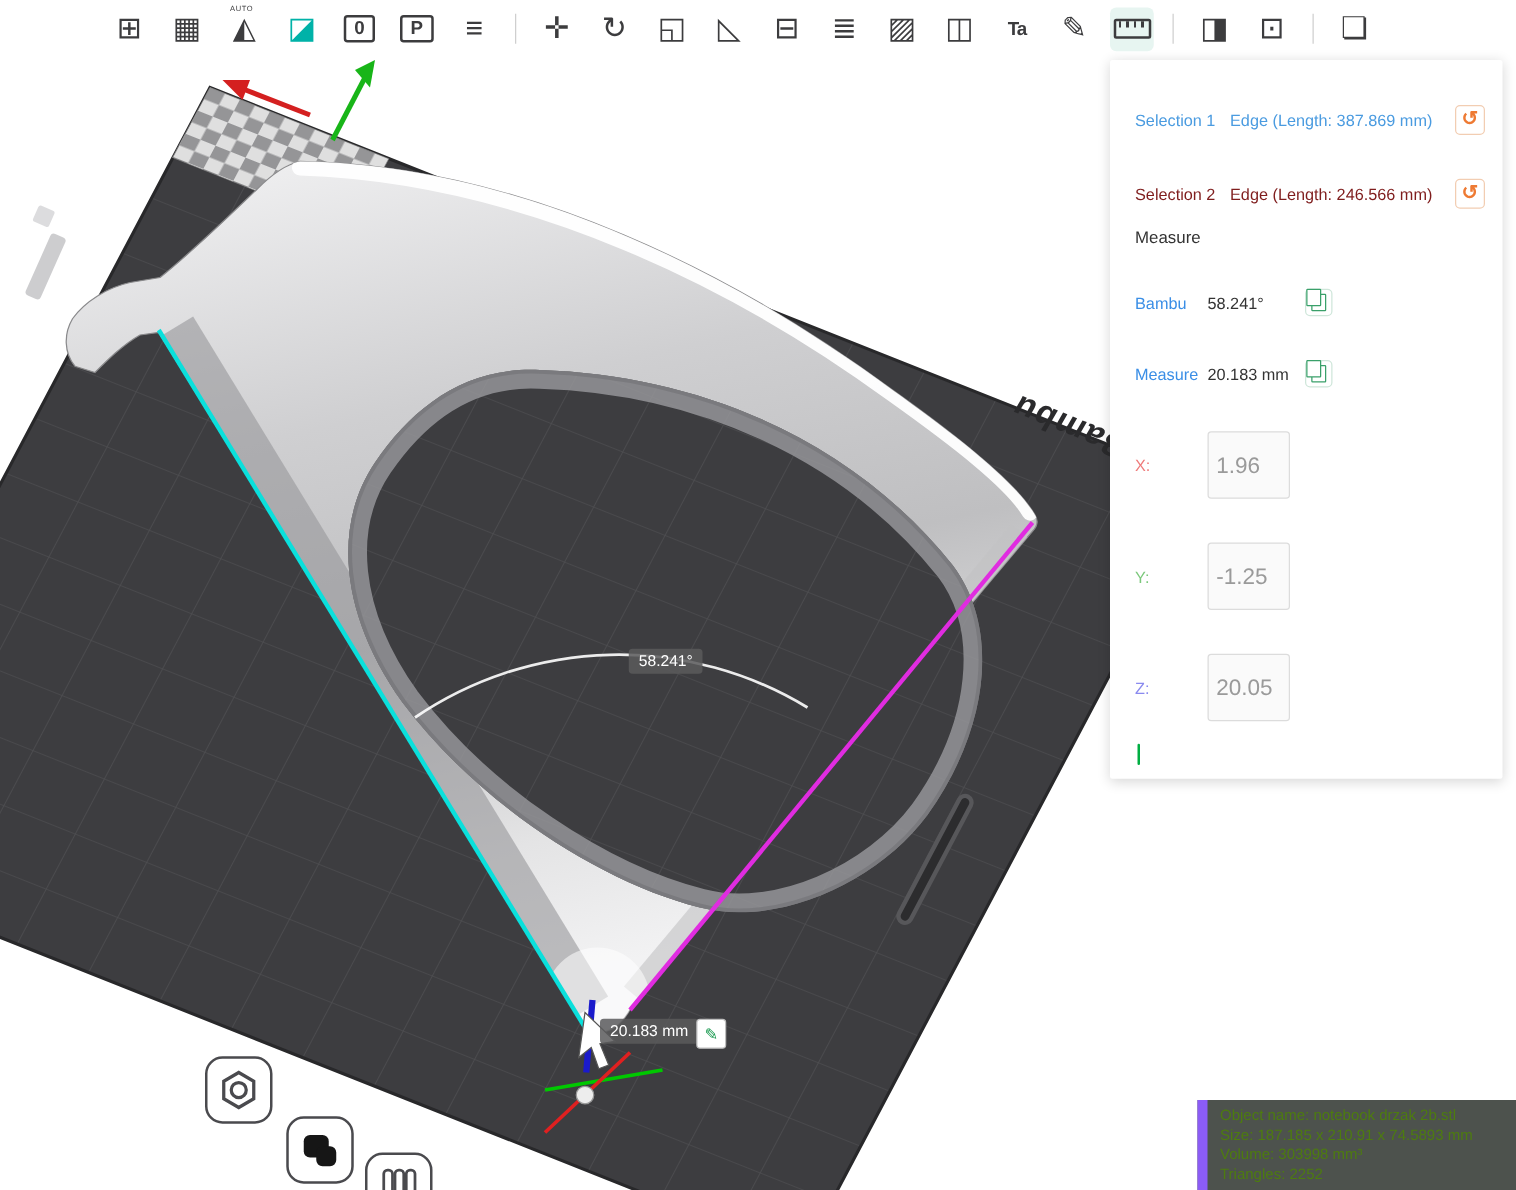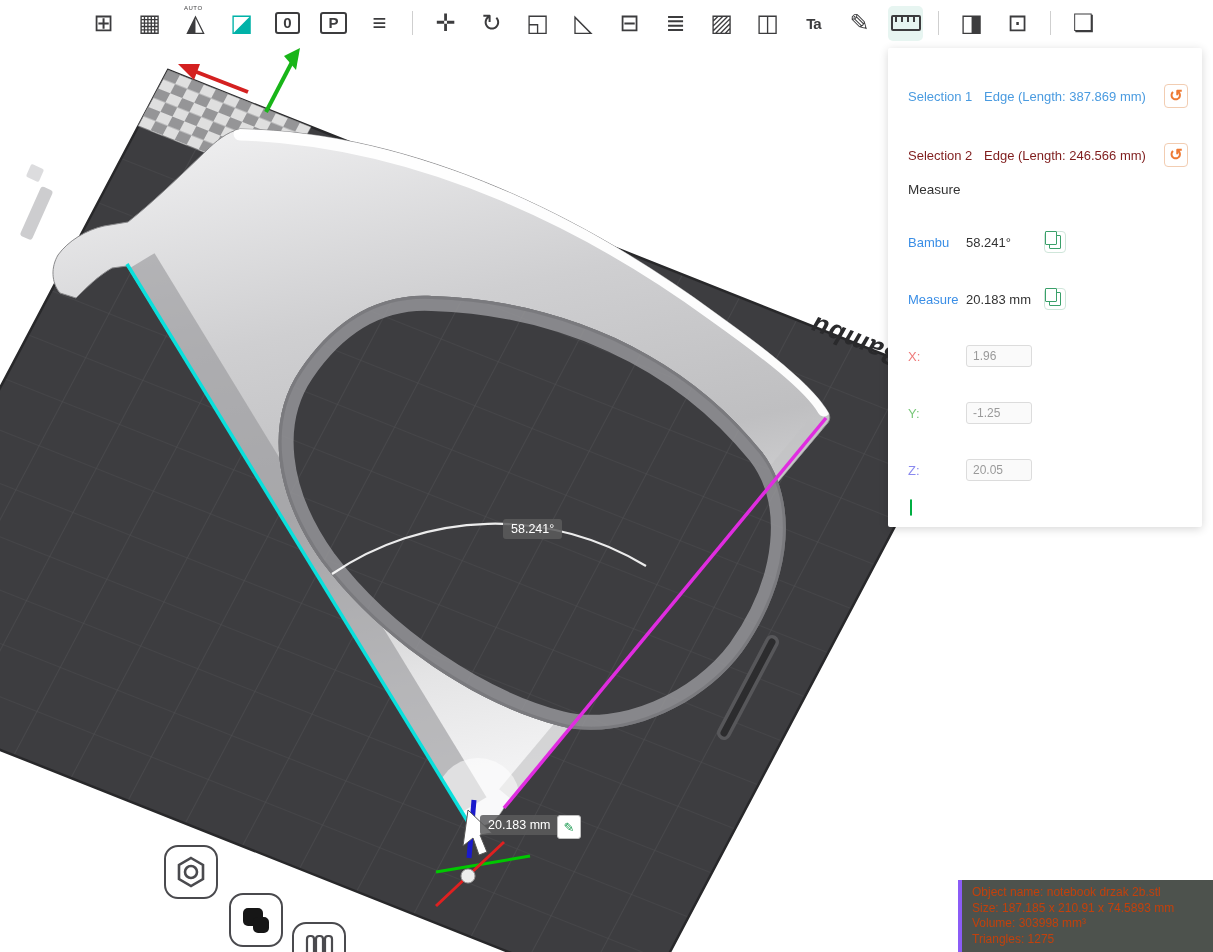--- a/index.html
+++ b/index.html
@@ -40,39 +40,39 @@
   .mvalue{width:78px;flex:none;color:#333;}
   .copy-btn{flex:none;width:22px;height:22px;border:1px solid #cfe6da;border-radius:4px;
      background:#fff;display:flex;align-items:center;justify-content:center;padding:0;}
   .copy-ico{width:10px;height:12px;border:1.5px solid #3aa06a;border-radius:1px;position:relative;
      background:#fff;}
   .copy-ico::before{content:"";position:absolute;left:-5px;top:-5px;width:10px;height:12px;
      border:1.5px solid #3aa06a;border-radius:1px;background:#fff;}
   .axis-label{width:58px;flex:none;}
   .axis-x{color:#ef7b7b;} .axis-y{color:#7bc87b;} .axis-z{color:#8a8aef;}
   .axis-input{width:52px;height:18px;border:1px solid #dcdcdc;border-radius:3px;background:#fafafa;
-     color:#9a9a9a;font-size:12px;padding:1px 6px;font-family:"Liberation Sans",sans-serif;}
+     color:#9a9a9a;font-size:18px;padding:17px 6px;font-family:"Liberation Sans",sans-serif;}
   .kb-row{padding:14px 0 0 22px;}
   .kb-ico{width:22px;height:14px;border:1.6px solid #00ae42;border-radius:3px;position:relative;}
   .kb-ico::before{content:"";position:absolute;left:2px;top:2px;right:2px;height:5px;
      background:repeating-linear-gradient(90deg,#00ae42 0 2px,transparent 2px 4px);}
   .kb-ico::after{content:"";position:absolute;left:5px;bottom:2px;right:5px;height:2px;background:#00ae42;}
 
   
   .vbadge{position:absolute;background:rgba(90,90,92,.85);color:#fff;font-size:12.5px;
      padding:3px 8px;border-radius:3px;z-index:3;white-space:nowrap;}
   .angle-badge{left:503px;top:519px;}
   .distance-badge{left:480px;top:815px;}
   .edit-btn{position:absolute;left:557px;top:815px;width:22px;height:22px;background:#fff;
      border:1px solid #bfbfbf;border-radius:3px;display:flex;align-items:center;justify-content:center;
      z-index:3;color:#1a9a50;font-size:13px;}
 
   
   .info-panel{position:absolute;left:958px;top:880px;width:255px;box-sizing:border-box;
-     background:rgba(52,58,52,.88);border-left:4px solid #8b5cf6;color:#c2410c;
+     background:rgba(52,58,52,.88);border-left:8px solid #8b5cf6;color:#4d7c0f;
      padding:5px 10px;font-size:12px;line-height:15.5px;z-index:4;}
 
   
   .pbtn{position:absolute;width:54px;height:54px;background:#fff;border:2.5px solid #4a4a4e;
      border-radius:14px;display:flex;align-items:center;justify-content:center;z-index:4;padding:0;}
 </style>
 </head>
 <body>
 
 <div class="stage">
@@ -283,21 +283,21 @@
   <div class="vbadge angle-badge">58.241°</div>
   <div class="vbadge distance-badge">20.183 mm</div>
   <div class="edit-btn">
       <span>✎</span>
     </div>
 
   <div class="info-panel">
     <div>Object name: notebook drzak 2b.stl</div>
     <div>Size: 187.185 x 210.91 x 74.5893 mm</div>
     <div>Volume: 303998 mm³</div>
-    <div>Triangles: 1275</div>
+    <div>Triangles: 2252</div>
   </div>
 
   <button class="pbtn" style="left:164px;top:845px;">
     <svg width="34" height="34" viewBox="0 0 34 34">
       <polygon points="17,3 29,10 29,24 17,31 5,24 5,10" fill="none" stroke="#4a4a4e" stroke-width="2.6"></polygon>
       <circle cx="17" cy="17" r="6" fill="none" stroke="#4a4a4e" stroke-width="2.6"></circle>
     </svg>
   </button>
   <button class="pbtn" style="left:229px;top:893px;">
     <svg width="34" height="34" viewBox="0 0 34 34">

